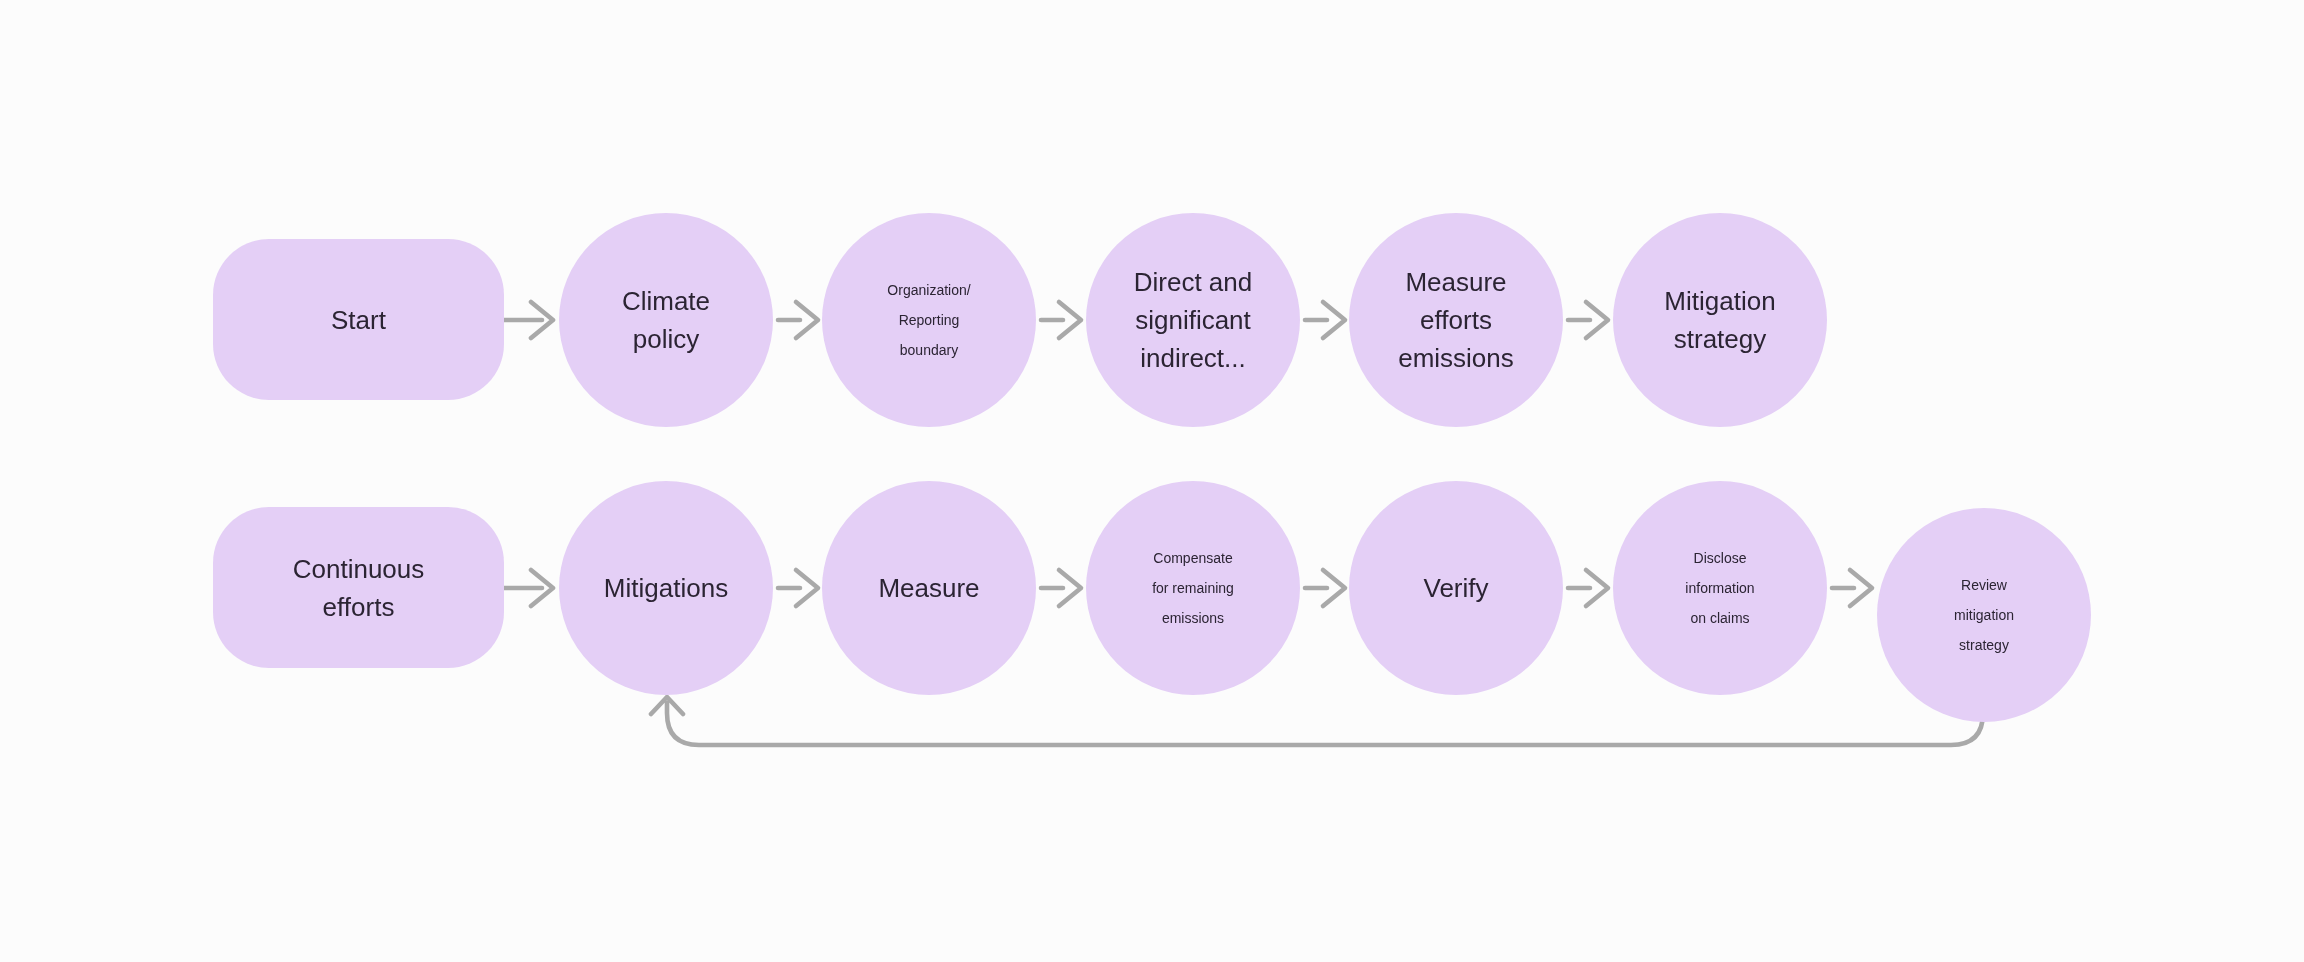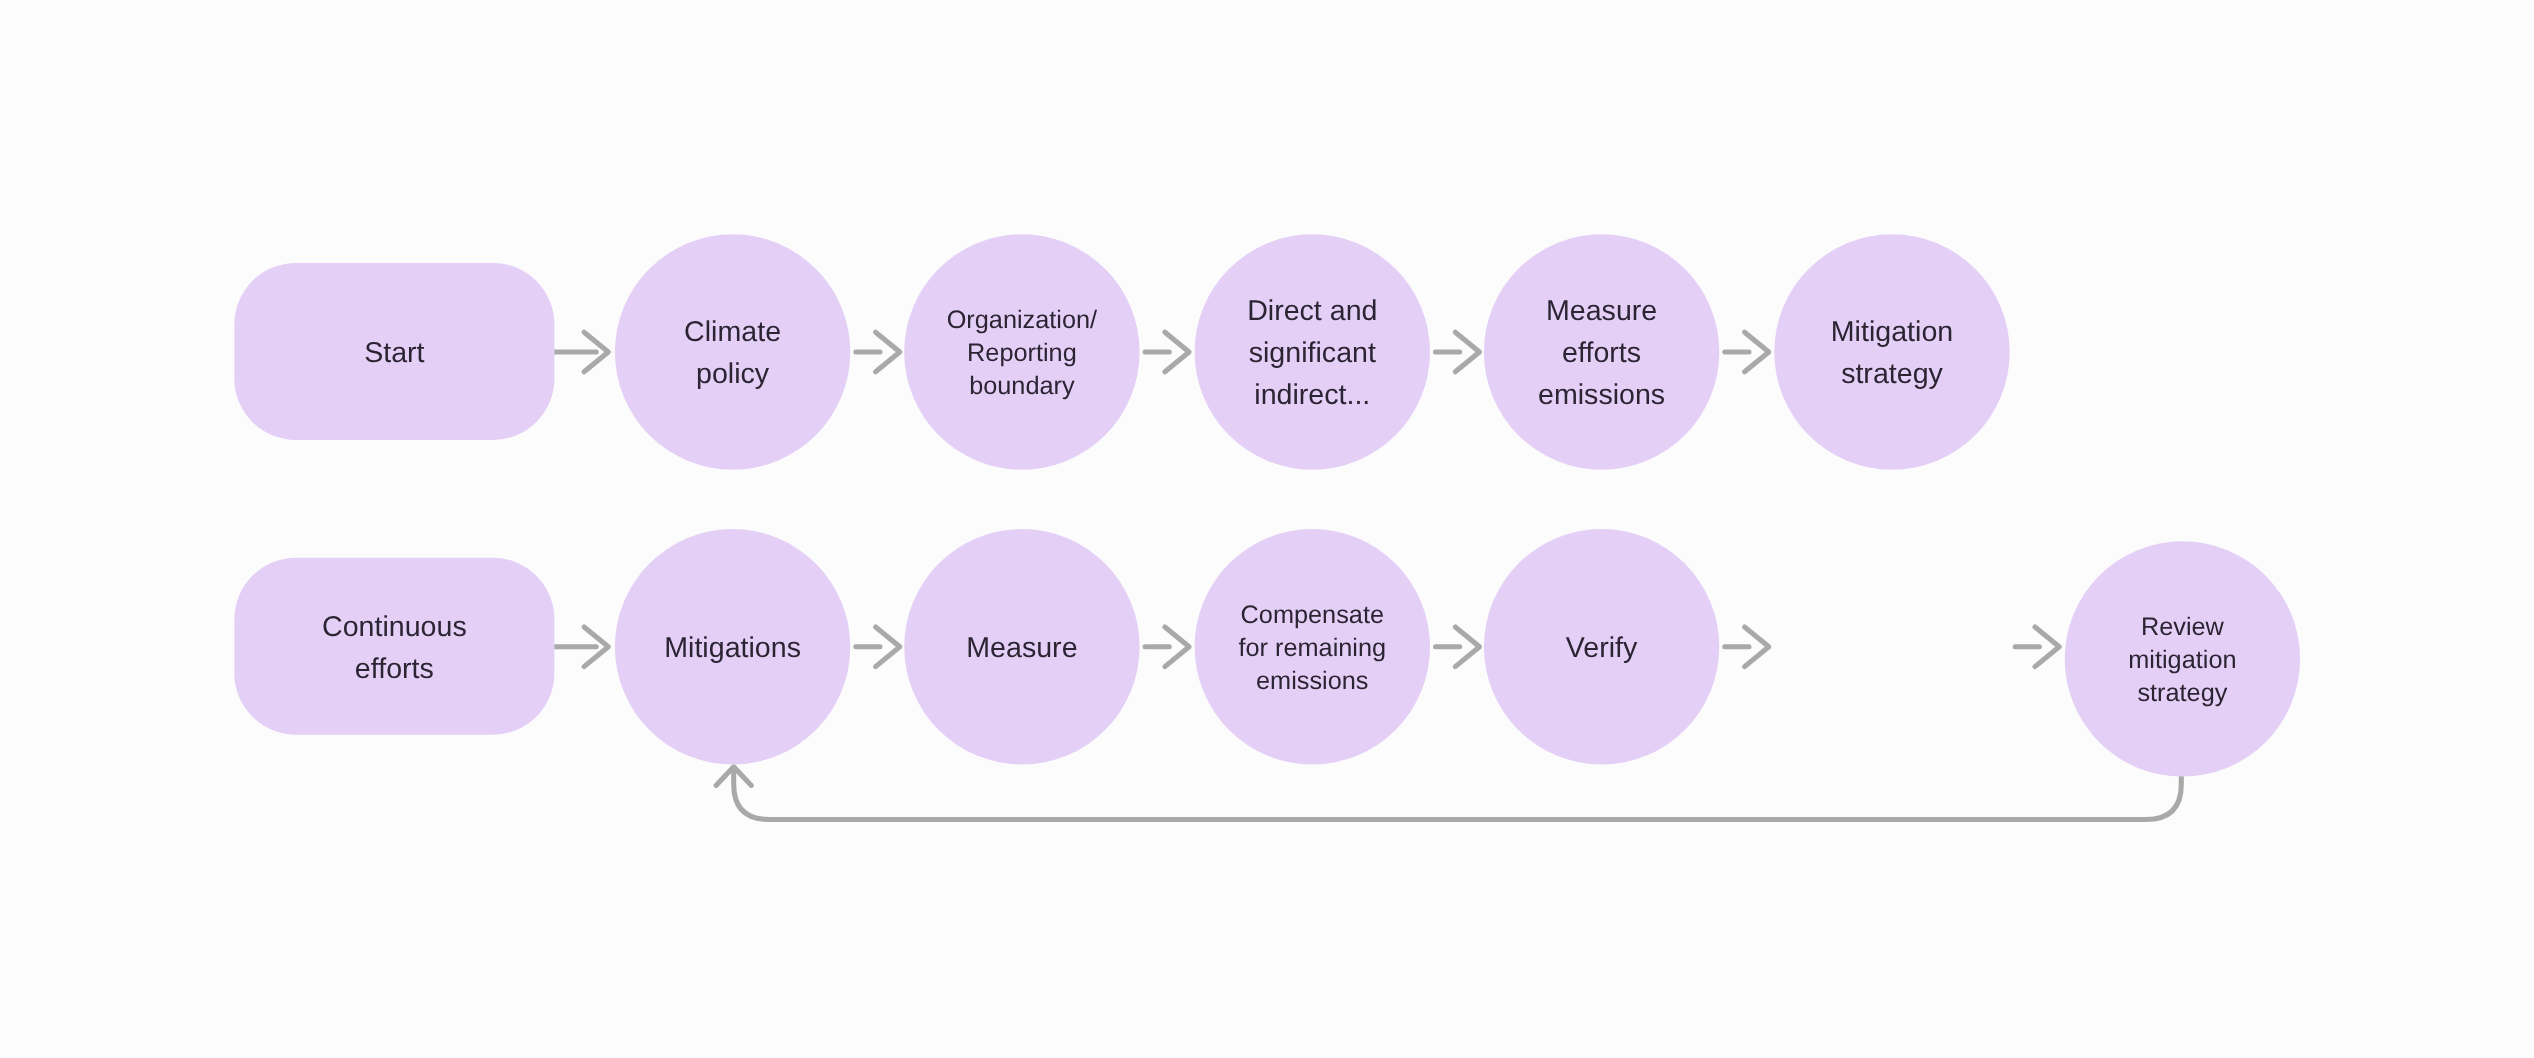--- a/index.html
+++ b/index.html
@@ -39,39 +39,39 @@
     align-items:center;
     justify-content:center;
     background:var(--node-fill);
     color:var(--text);
     text-align:center;
     box-sizing:border-box;
   }
   .circle{width:214px;height:214px;border-radius:50%;}
   .pill{width:291px;height:161px;border-radius:56px;}
   .font-lg{font-size:26px;line-height:38px;}
-  .font-sm{font-size:23px;line-height:30px;}
+  .font-sm{font-size:14px;line-height:30px;}
   .line{display:block;white-space:nowrap;}
 
   
   .n-start{left:213px;top:239px;}
   .n-climate{left:559px;top:213px;text-align:center;}
   .n-organization{left:822px;top:213px;}
   .n-direct{left:1086px;top:213px;text-align:right;}
   .n-measure-baseline{left:1349px;top:213px;}
   .n-mitigation-strategy{left:1613px;top:213px;}
 
   
   .n-continuous{left:213px;top:507px;text-align:center;}
   .n-mitigations{left:559px;top:481px;}
   .n-measure{left:822px;top:481px;}
   .n-compensate{left:1086px;top:481px;justify-content:center;}
   .n-verify{left:1349px;top:481px;}
   .n-disclose{left:1613px;top:481px;}
-  .n-review{left:1877px;top:492px;text-align:center;}
+  .n-review{left:1877px;top:508px;text-align:center;}
 </style>
 </head>
 <body>
 
 <div class="canvas">
 
   <svg class="connectors" viewBox="0 0 2304 962" xmlns="http://www.w3.org/2000/svg">
 
     <path d="M486 320 H542 M531 302 L553 320 L531 338"></path>
     <path d="M778 320 H800 M796 302 L818 320 L796 338"></path>
@@ -137,20 +137,25 @@
   <div class="node circle font-sm n-compensate">
     <span class="line">Compensate</span>
     <span class="line">for remaining</span>
     <span class="line">emissions</span>
   </div>
 
   <div class="node circle font-lg n-verify">
     <span class="line">Verify</span>
   </div>
 
+  <div class="node circle font-sm n-disclose">
+    <span class="line">Disclose</span>
+    <span class="line">information</span>
+    <span class="line">on claims</span>
+  </div>
 
   <div class="node circle font-sm n-review">
     <span class="line">Review</span>
     <span class="line">mitigation</span>
     <span class="line">strategy</span>
   </div>
 
 </div>
 
 </body></html>

